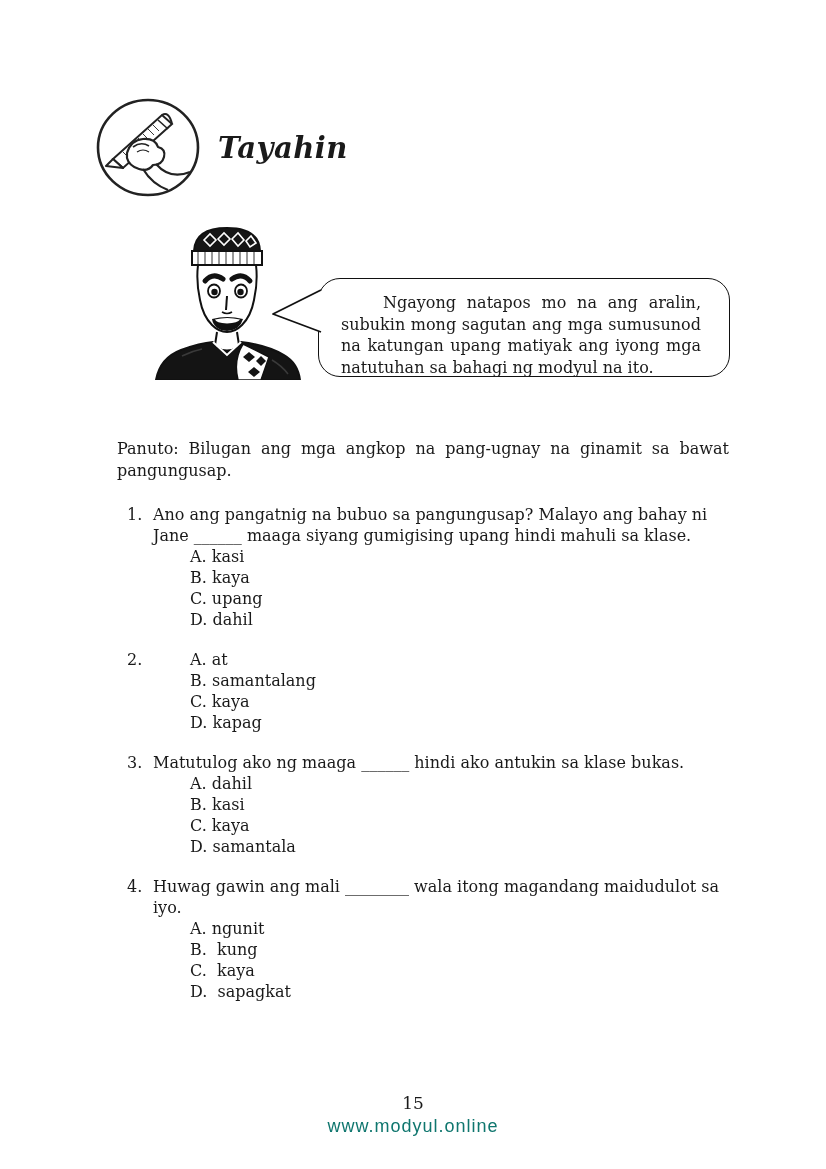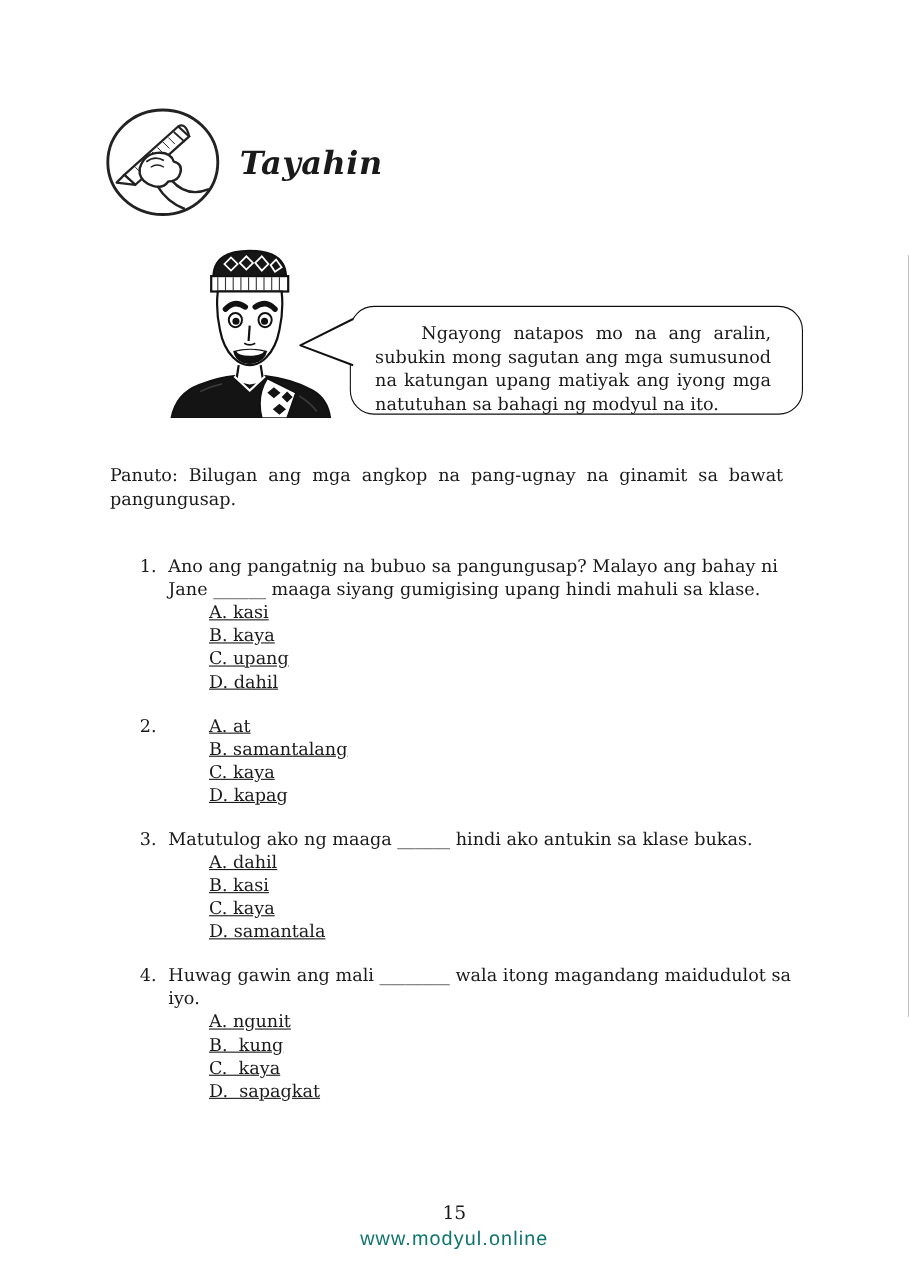--- a/index.html
+++ b/index.html
@@ -12,28 +12,28 @@
   .title{position:absolute;left:214px;top:127px;margin:4px;font-size:29px;font-weight:bold;font-style:italic;letter-spacing:0.5px;}
   
   .character{position:absolute;left:148px;top:224px;width:158px;height:156px;}
   .bubble{
     position:absolute;left:318px;top:238px;width:412px;height:99px;box-sizing:border-box;
     border:1.6px solid #111;border-radius:22px;padding:13px 28px 12px 22px;background:#fff;margin-top:40px;
   }
   .bubble p{margin:0;text-align:justify;text-indent:42px;font-size:16px;line-height:21.5px;}
   .bubble-tail{position:absolute;left:-49px;top:8px;width:52px;height:50px;overflow:visible;}
   
-  .panuto{position:absolute;left:100px;top:421px;width:612px;margin:0;text-align:justify;font-size:16px;line-height:21.5px;}
+  .panuto{position:absolute;left:100px;top:421px;width:612px;margin:17px;text-align:justify;font-size:16px;line-height:21.5px;}
   
   .questions{position:absolute;left:127px;top:504px;width:612px;}
   .question{display:flex;margin-bottom:19px;}
   .qnum{width:26px;flex:none;font-size:16px;line-height:21px;}
   .qbody{flex:1;}
   .qtext{margin:0;font-size:16px;line-height:21px;}
-  .options{margin-left:37px;text-decoration:underline;}
+  .options{margin-left:37px;}
   .option{font-size:16px;line-height:21px;white-space:pre-wrap;}
   
   .footer-num{position:absolute;top:1093px;left:0;right:0;text-align:center;font-size:17px;}
   .watermark{position:absolute;top:1116px;left:0;right:0;text-align:center;font-size:18px;
     color:#0f766e;font-family:"Liberation Sans",sans-serif;letter-spacing:1px;}
   svg{display:block;}
 </style>
 </head>
 <body>
 

